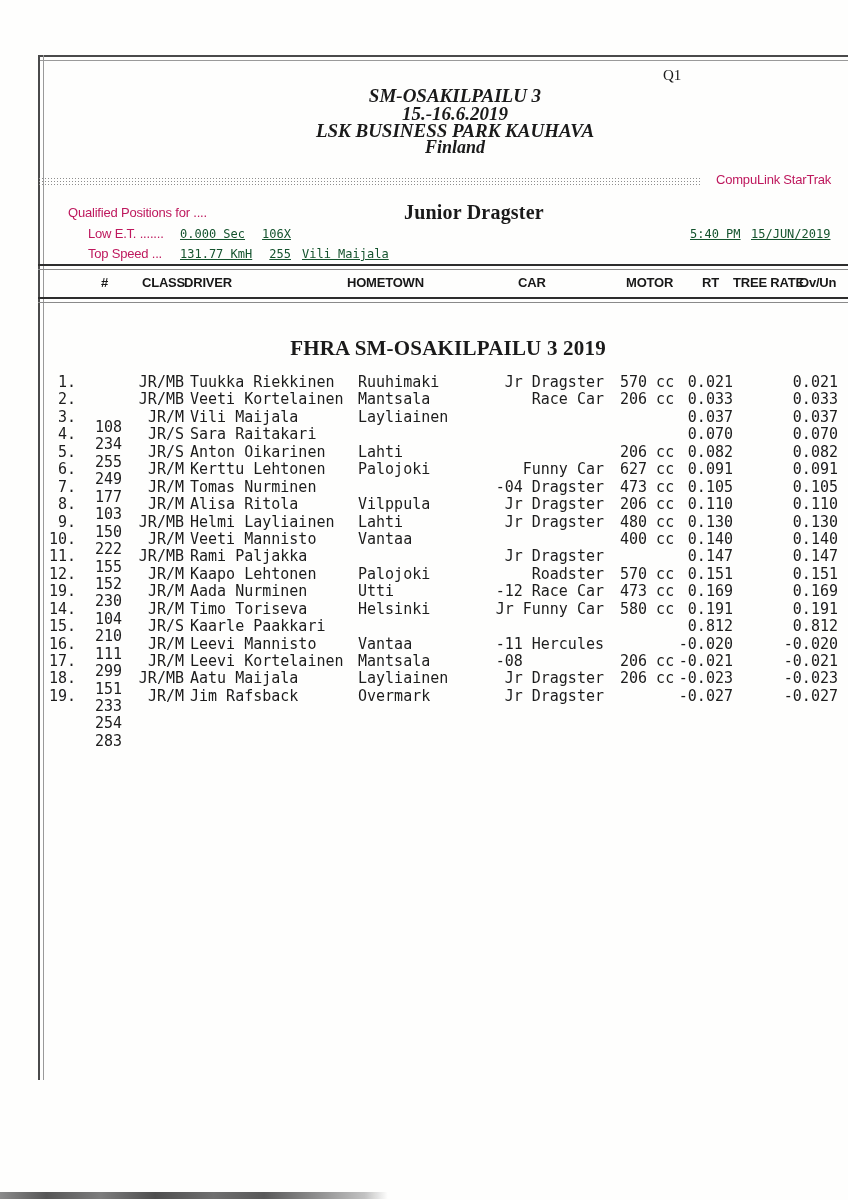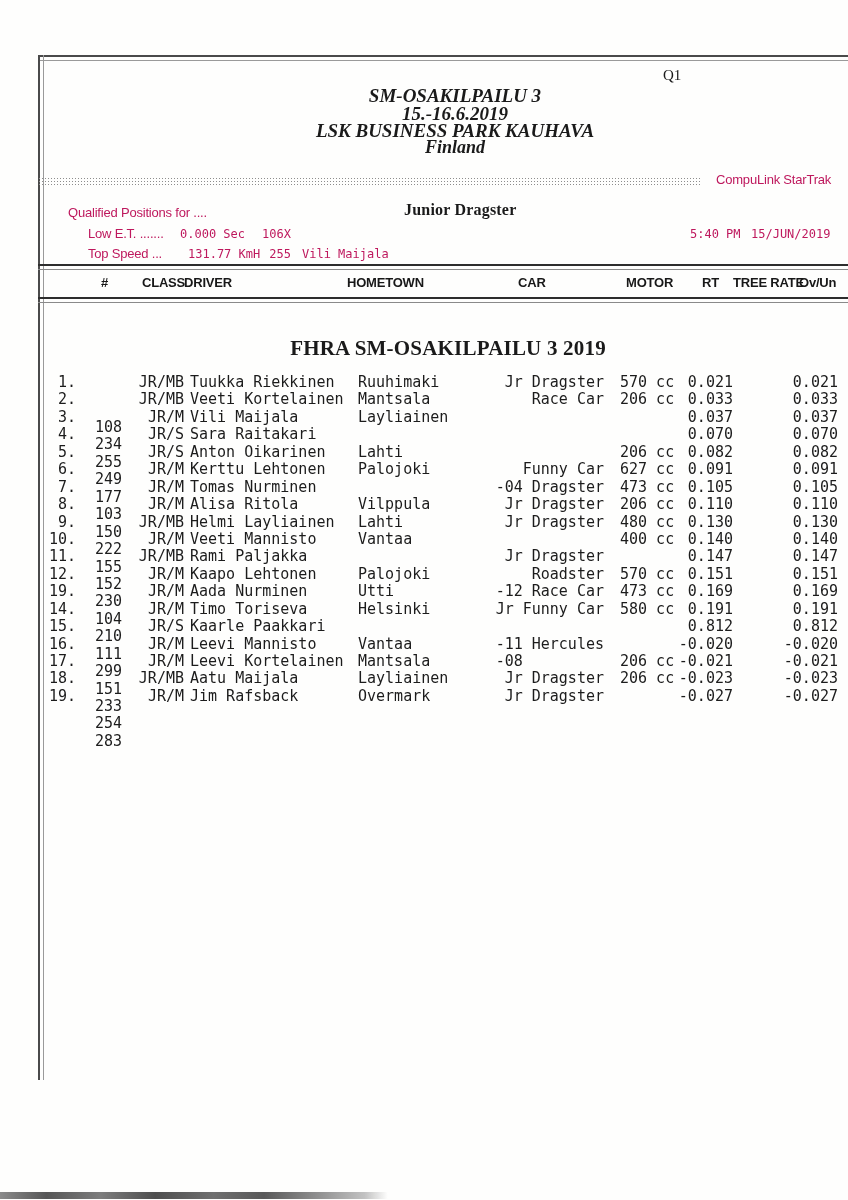--- a/index.html
+++ b/index.html
@@ -9,34 +9,34 @@
 
   .abs{position:absolute;white-space:pre;}
 
   
   .frame-top{position:absolute;left:38px;top:55px;width:810px;height:3px;
              border-top:2px solid #4a4a4a;border-bottom:1px solid #9a9a9a;}
   .frame-left{position:absolute;left:38px;top:55px;width:3px;height:1025px;
               border-left:2px solid #4a4a4a;border-right:1px solid #9a9a9a;}
 
   .serif{font-family:"Liberation Serif", serif;color:#1a1a1a;}
-  .mono{font-family:"DejaVu Sans Mono", monospace;color:#be185d;}
+  .mono{font-family:"DejaVu Sans Mono", monospace;color:#14532d;text-decoration:underline;}
   .sans{font-family:"Liberation Sans", sans-serif;color:#be185d;}
 
   .q-label{left:663px;top:67px;font-size:15px;}
   .evt{left:55px;width:800px;text-align:center;font-style:italic;font-weight:600;font-size:19px;}
 
   .dotband{position:absolute;left:38px;top:177px;width:662px;height:9px;
            background-image:radial-gradient(circle,#8d8d8d 0.7px,rgba(0,0,0,0) 1px);
            background-size:3px 3px;}
   .brand{left:716px;top:172px;font-size:13px;letter-spacing:-0.2px;}
 
   .stat-sans{font-size:13px;letter-spacing:-0.2px;}
   .stat-mono{font-size:12px;}
-  .category{left:404px;top:201px;font-size:16px;font-weight:bold;letter-spacing:0.2px;}
+  .category{left:404px;top:201px;font-size:20px;font-weight:bold;letter-spacing:0.2px;}
 
   .rule{position:absolute;left:38px;width:810px;height:3px;
         border-top:2.5px solid #2d2d2d;border-bottom:1.2px solid #8a8a8a;}
   .rule-top{top:264px;}
   .rule-bottom{top:297px;}
 
   .colhdr{top:275px;font-weight:bold;font-size:13px;letter-spacing:-0.2px;color:#181818;}
 
   .report-title{left:48px;top:336px;width:800px;text-align:center;
                 font-weight:bold;font-size:21px;letter-spacing:0.2px;white-space:pre;}
@@ -81,21 +81,21 @@
   <div class="abs sans stat-sans" style="left:68px;top:205px;">Qualified Positions for ....</div>
   <div class="abs serif category">Junior Dragster</div>
 
   <div class="abs sans stat-sans" style="left:88px;top:226px;">Low E.T. .......</div>
   <div class="abs mono stat-mono" style="left:180px;top:227px;">0.000 Sec</div>
   <div class="abs mono stat-mono" style="left:220px;top:227px;width:71px;text-align:right;">106X</div>
   <div class="abs mono stat-mono" style="left:690px;top:227px;">5:40 PM</div>
   <div class="abs mono stat-mono" style="left:751px;top:227px;">15/JUN/2019</div>
 
   <div class="abs sans stat-sans" style="left:88px;top:246px;">Top Speed ...</div>
-  <div class="abs mono stat-mono" style="left:180px;top:247px;margin-left:8px;">131.77 KmH</div>
+  <div class="abs mono stat-mono" style="left:180px;top:247px;">131.77 KmH</div>
   <div class="abs mono stat-mono" style="left:220px;top:247px;width:71px;text-align:right;">255</div>
   <div class="abs mono stat-mono" style="left:302px;top:247px;">Vili Maijala</div>
 
   <div class="rule rule-top"></div>
 
   <div>
     <div class="abs sans colhdr" style="left:101px;">#</div>
     <div class="abs sans colhdr" style="left:142px;">CLASS</div>
     <div class="abs sans colhdr" style="left:184px;">DRIVER</div>
     <div class="abs sans colhdr" style="left:347px;">HOMETOWN</div>

